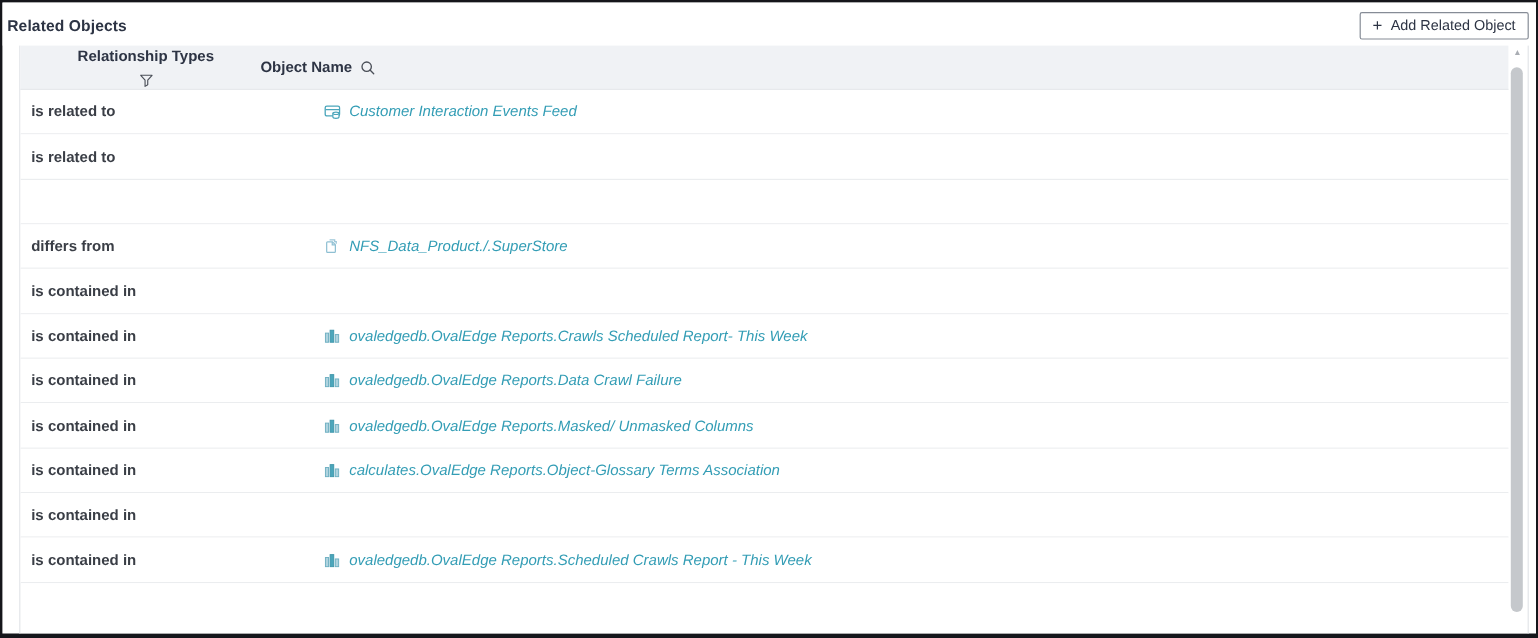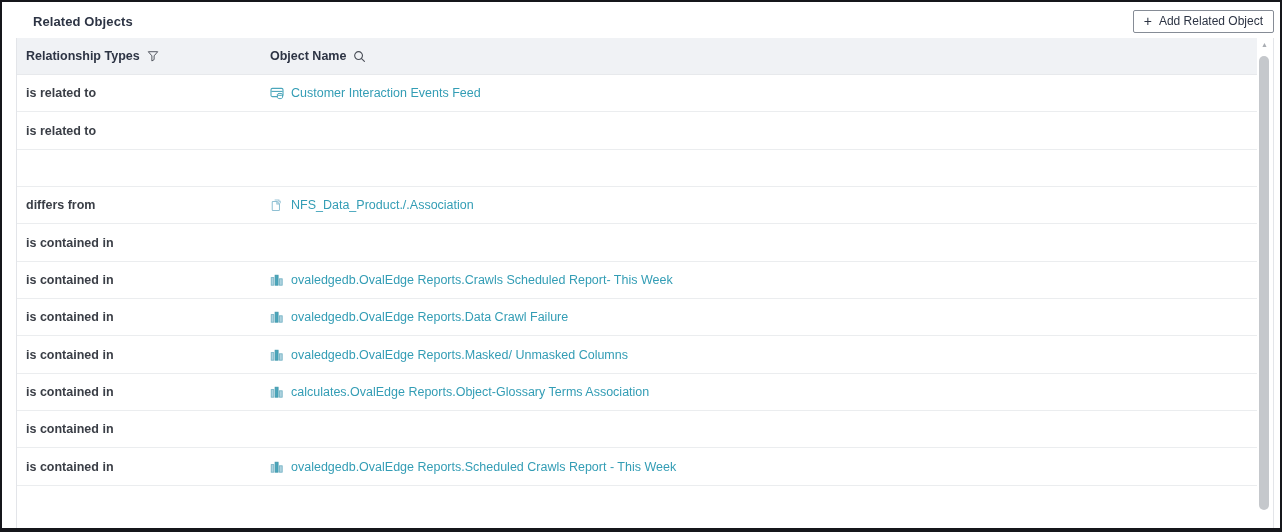--- a/index.html
+++ b/index.html
@@ -12,21 +12,21 @@
     background: #fff;
     border: 2px solid #15161b;
     border-bottom-width: 4px;
     overflow: hidden;
   }
 
   
   .topbar {
     position: absolute; top: 0; left: 0; right: 0; height: 36px;
     display: flex; align-items: center; justify-content: space-between;
-    padding: 0 6px 0 31px;
+    padding: 0 6px 0 4px;
     background: #fff;
   }
   .panel-title {
     font-size: 13px; font-weight: 700; color: #2d3444; letter-spacing: .1px;
     padding-top: 2px;
   }
   .add-btn {
     display: flex; align-items: center; gap: 7px;
     height: 23px; padding: 0 10px;
     background: #fff; border: 1px solid #868c96; border-radius: 2px;
@@ -45,37 +45,37 @@
     height: 37px; margin-right: 16px;
     background: #f0f2f5;
     display: flex; align-items: center;
     border-bottom: 1px solid #e7e9ec;
   }
   .th {
     display: flex; align-items: center; gap: 7px;
     font-size: 12.5px; font-weight: 700; color: #2d3444;
     cursor: pointer;
   }
-  .th.col1 { width: 253px; padding-left: 9px; }
+  .th.col1 { width: 200px; padding-left: 9px; flex-direction: column; }
   .th .hicon { display: flex; align-items: center; }
 
   .tbody { overflow: hidden; }
   .tr {
     display: flex; align-items: center;
     height: 37.35px; margin-right: 16px;
     border-bottom: 1px solid #ebedef;
     background: #fff;
   }
   .td1 {
     width: 253px; padding-left: 9px;
     font-size: 12.5px; color: #3a3e46;
     white-space: nowrap;
     font-weight: bold;
   }
-  .td2 { display: flex; align-items: center; gap: 7px; }
+  .td2 { display: flex; align-items: center; gap: 7px; font-style: italic; }
   .obj-icon { display: flex; align-items: center; width: 14px; }
   .obj-link {
     font-size: 12.5px; color: #339db5; text-decoration: none; cursor: pointer;
     white-space: nowrap;
   }
 
   
   .sbar {
     position: absolute; top: 0; right: 2px; bottom: 2px; width: 13px;
     background: #fff;
@@ -149,21 +149,21 @@
         <div class="tr">
           <div class="td1">differs from</div>
           <div class="td2">
             <span class="obj-icon">
               <svg width="13" height="14" viewBox="0 0 14 14" fill="none">
                 <path d="M5 1.5h4.6V3h1.4v2" stroke="#9cc6d8" stroke-width="1.1"></path>
                 <path d="M3.2 3.2h4.4l2.6 2.6v6.2a.8.8 0 0 1-.8.8H3.2a.8.8 0 0 1-.8-.8V4a.8.8 0 0 1 .8-.8z" fill="#fff" stroke="#8fc0d3" stroke-width="1.1"></path>
                 <path d="M7.4 3.4v2.6H10" stroke="#8fc0d3" stroke-width="1.1"></path>
               </svg>
             </span>
-            <a class="obj-link">NFS_Data_Product./.Association</a>
+            <a class="obj-link">NFS_Data_Product./.SuperStore</a>
           </div>
         </div>
         <div class="tr">
           <div class="td1">is contained in</div>
         </div>
         <div class="tr">
           <div class="td1">is contained in</div>
           <div class="td2">
             <span class="obj-icon">
               <svg width="14" height="14" viewBox="0 0 14 14" fill="none">

